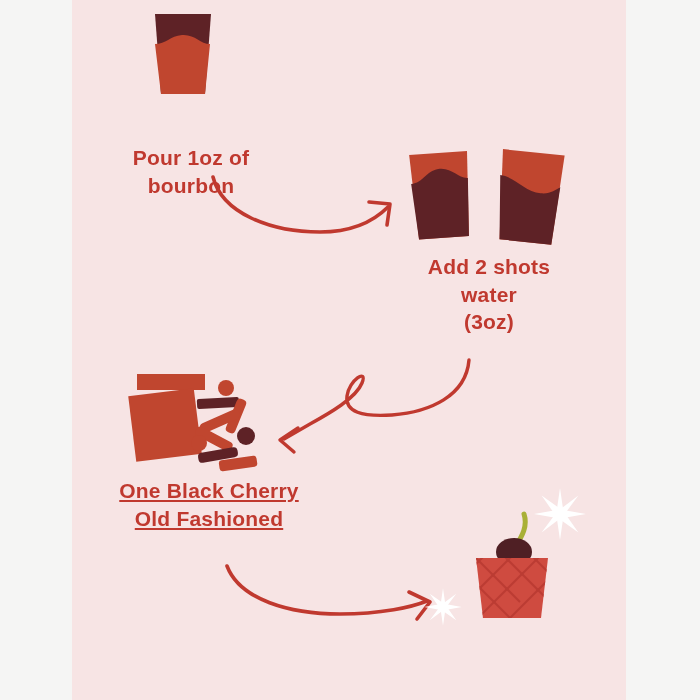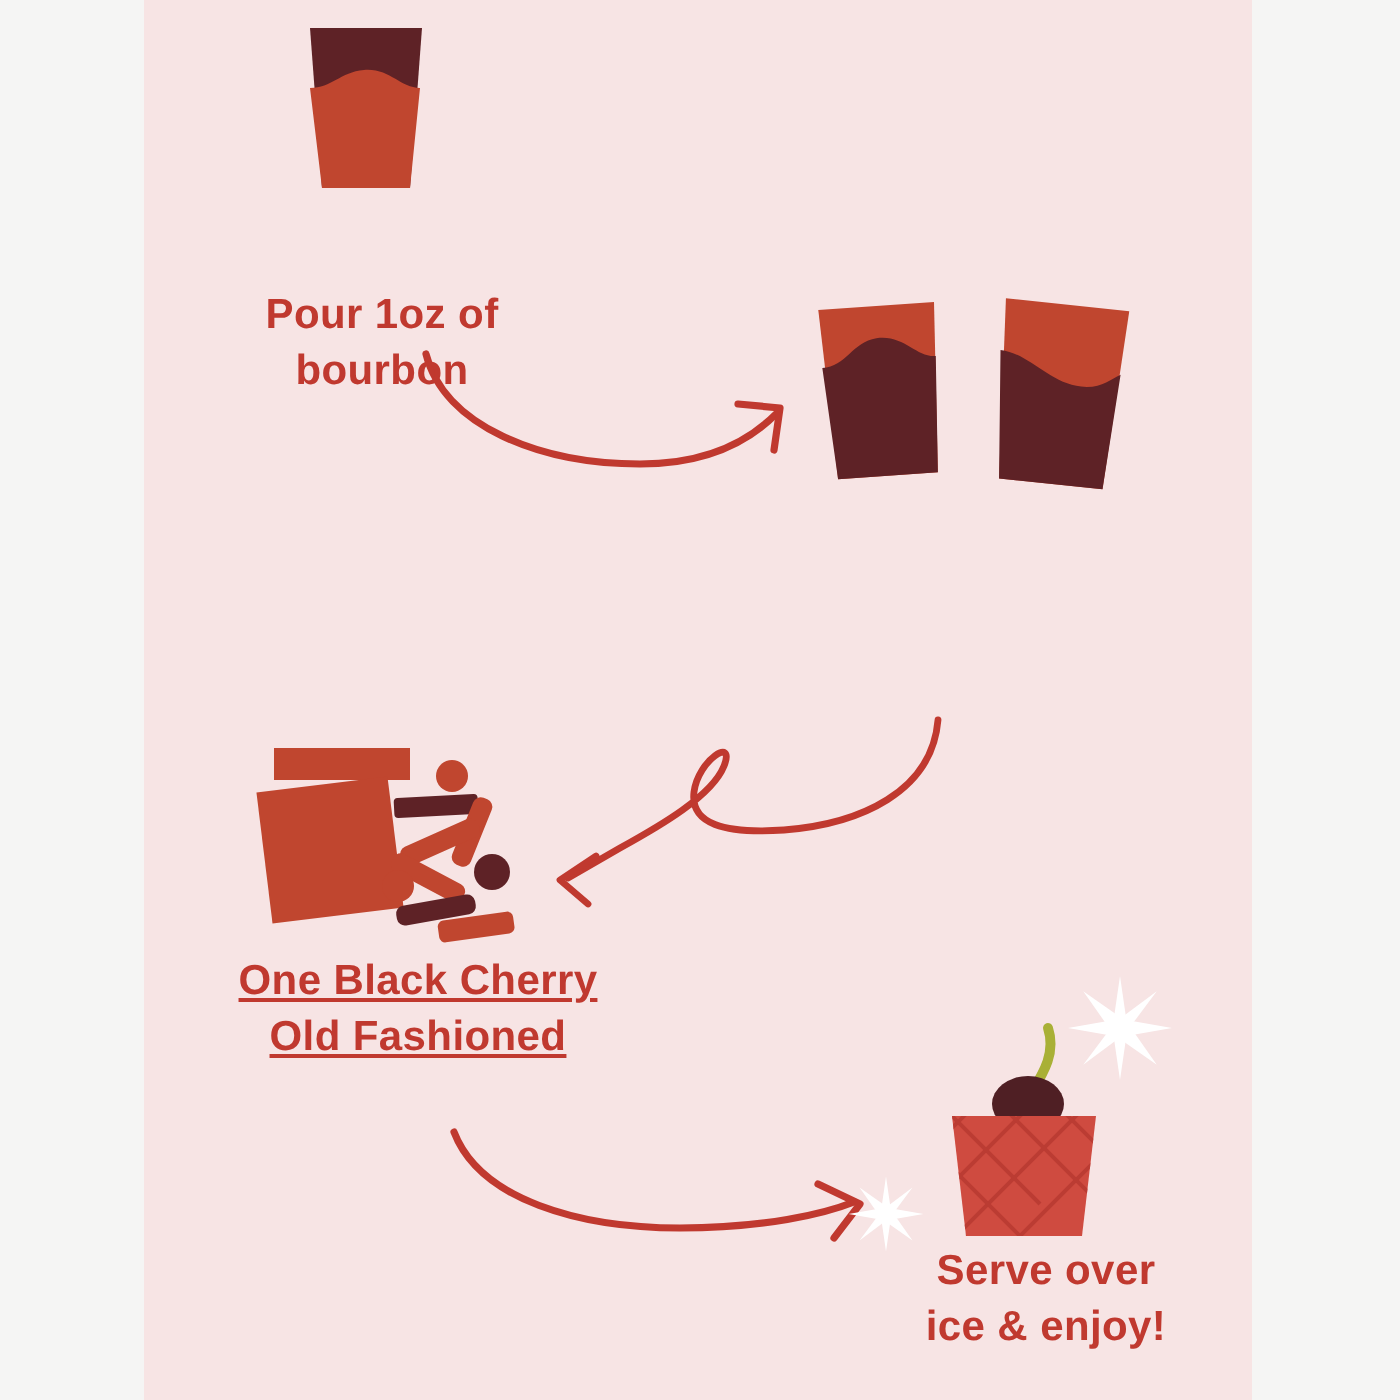--- a/index.html
+++ b/index.html
@@ -147,20 +147,21 @@
           </g>
         </g>
       </g>
 
     </svg>
   </div>
 
   <div class="step-label" id="label-step-1">Pour 1oz of
 bourbon</div>
 
+  <div class="step-label" id="label-step-2">Add 2 shots
+water
+(3oz)</div>
 
   <div class="step-label" id="label-step-3">One Black Cherry
 Old Fashioned</div>
 
-  <div class="step-label" id="label-step-4">Serve over
-ice &amp; enjoy!</div>
 
 </div>
 
 </body></html>

